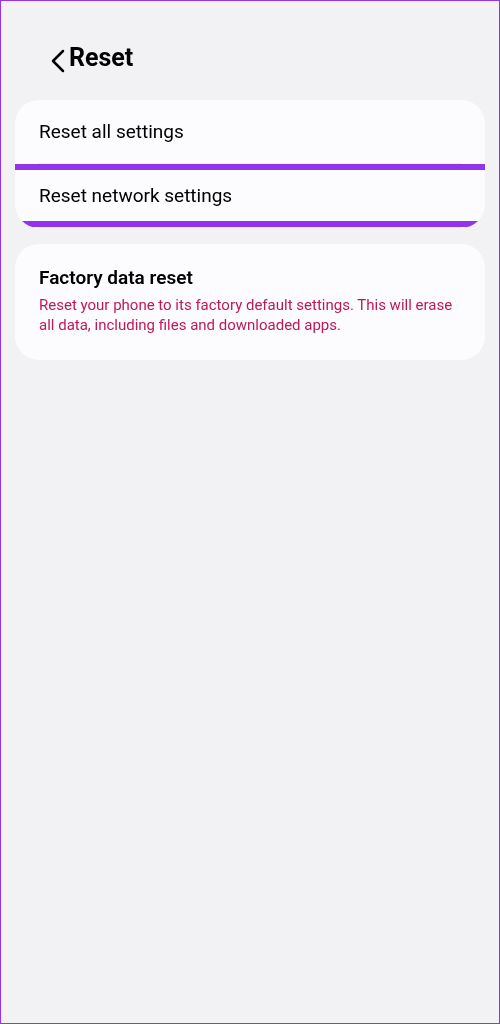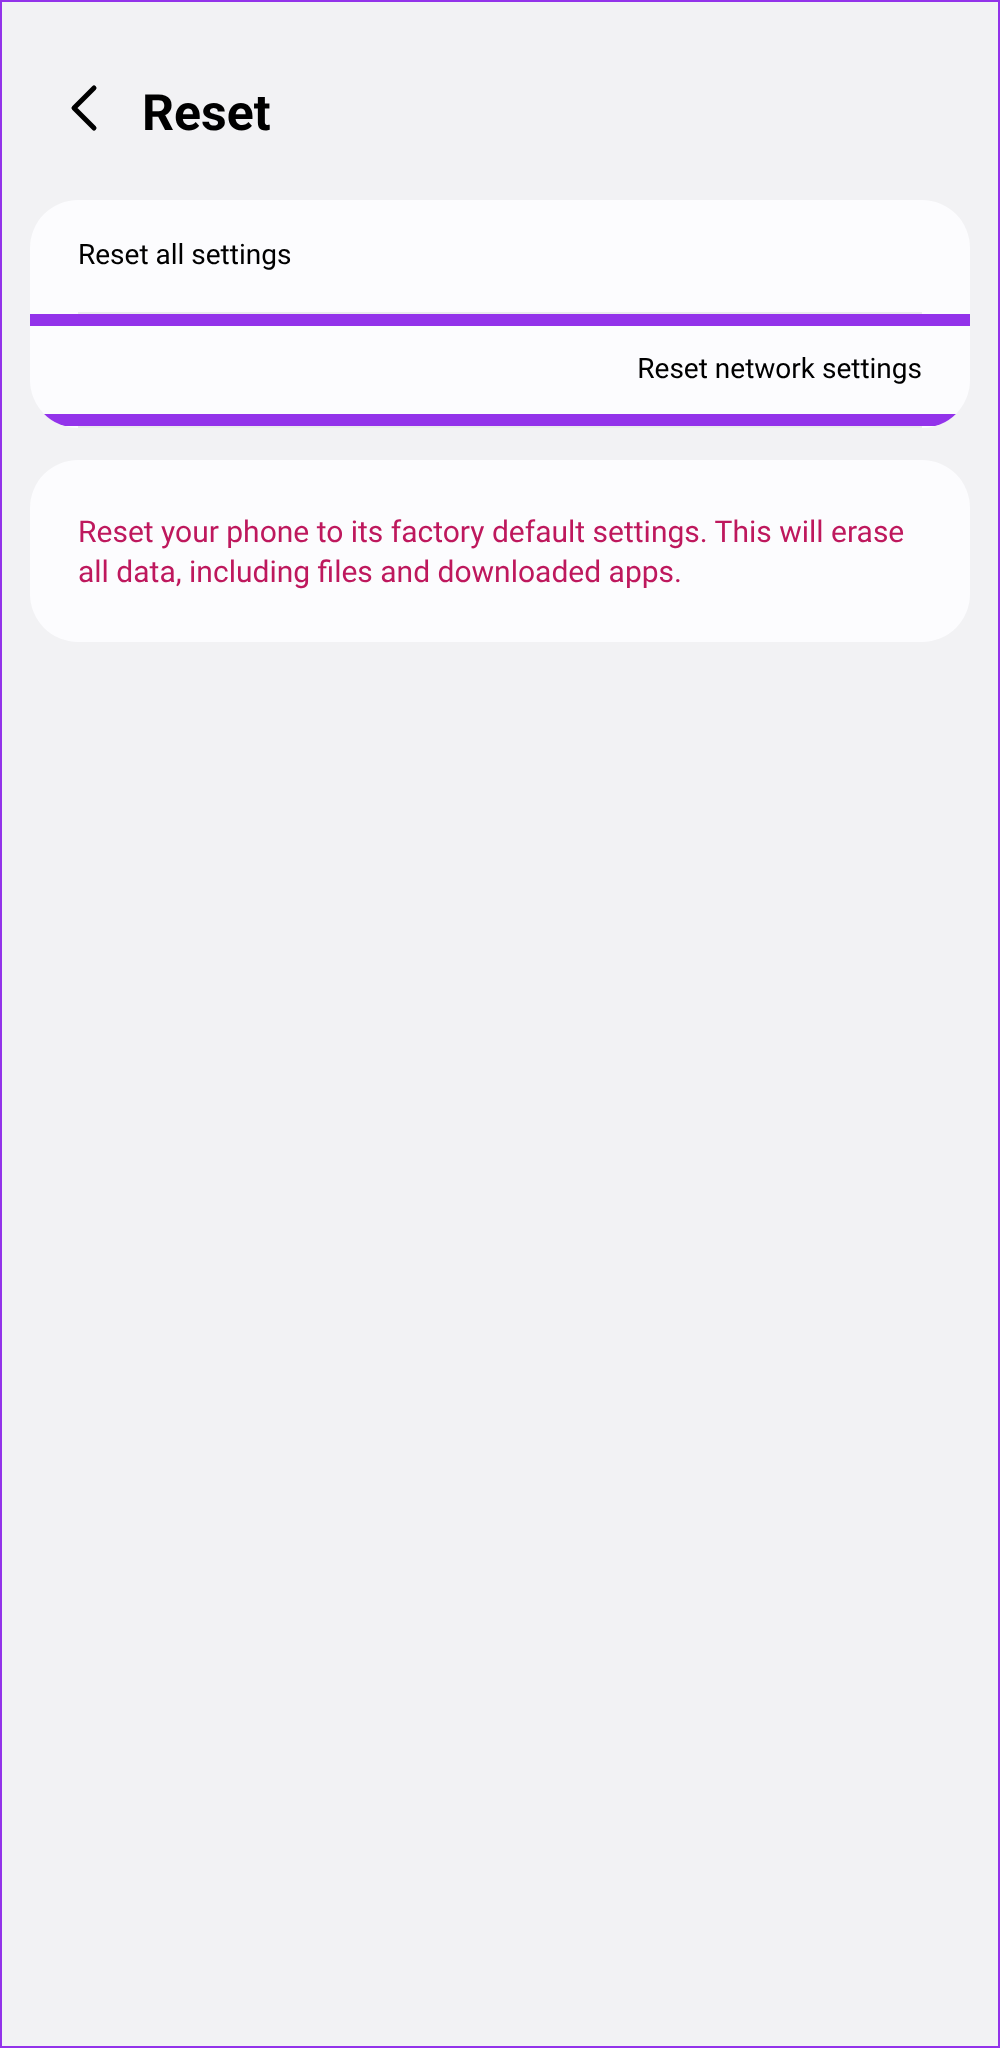--- a/index.html
+++ b/index.html
@@ -10,23 +10,22 @@
     body {
       width: 500px;
       height: 1024px;
       background: #f2f2f4;
       font-family: -apple-system, BlinkMacSystemFont, 'Segoe UI', Roboto, sans-serif;
       border: 1px solid #9333ea;
       overflow: hidden;
     }
     .header {
       display: flex;
-      align-items: flex-start;
-      padding: 42px 24px 28px 30px;
-      gap: 18px;
+      align-items: flex-end;
+      padding: 42px 24px 28px 46px;
     }
     .back-icon {
       width: 22px;
       height: 22px;
       display: flex;
       align-items: center;
       justify-content: center;
     }
     .back-icon svg {
       width: 14px;
@@ -41,40 +40,39 @@
       background: #fcfcfe;
       border-radius: 24px;
       margin: 0 14px 16px 14px;
       overflow: hidden;
     }
     .list-item {
       padding: 20px 24px;
       position: relative;
     }
     .list-item-title {
-      font-size: 14px;
+      font-size: 19px;
       font-weight: 400;
       color: #000;
     }
     .list-item-subtitle {
       font-size: 15px;
       color: #be185d;
       margin-top: 4px;
       line-height: 1.35;
     }
     .divider {
       height: 1px;
       background: #ebebed;
       margin: 0 24px;
     }
     .highlight-box {
       border: 6px solid #9333ea;
       border-radius: 4px;
       margin: 0 -6px;
-      text-align: right;
     }
     .highlight-box .list-item {
       padding: 14px 24px;
     }
     .factory-item {
       padding: 22px 24px 24px 24px;
     }
     .factory-title {
       font-size: 19px;
       font-weight: 600;
@@ -102,15 +100,16 @@
   <div class="highlight-box">
     <div class="list-item">
       <div class="list-item-title">Reset network settings</div>
     </div>
   </div>
   <div class="divider"></div>
 </div>
 
 <div class="card">
   <div class="factory-item">
+    <div class="factory-title">Factory data reset</div>
     <div class="list-item-subtitle">Reset your phone to its factory default settings. This will erase all data, including files and downloaded apps.</div>
   </div>
 </div>
 
 </body></html>

